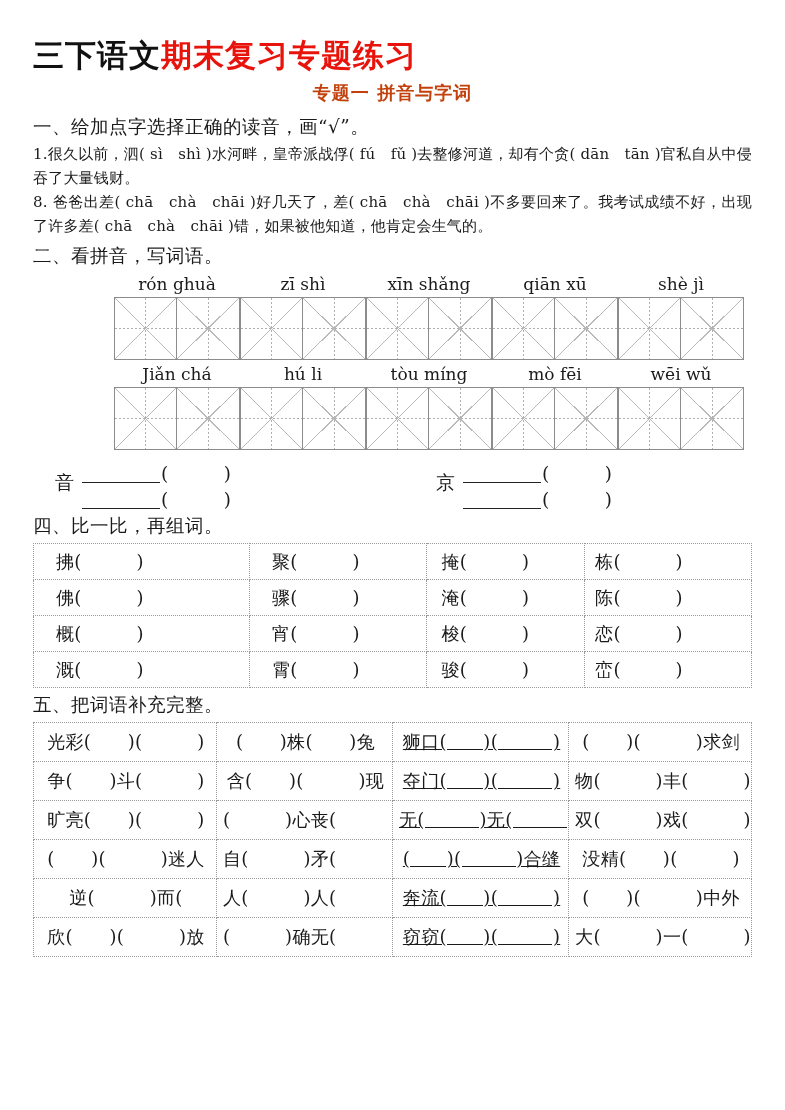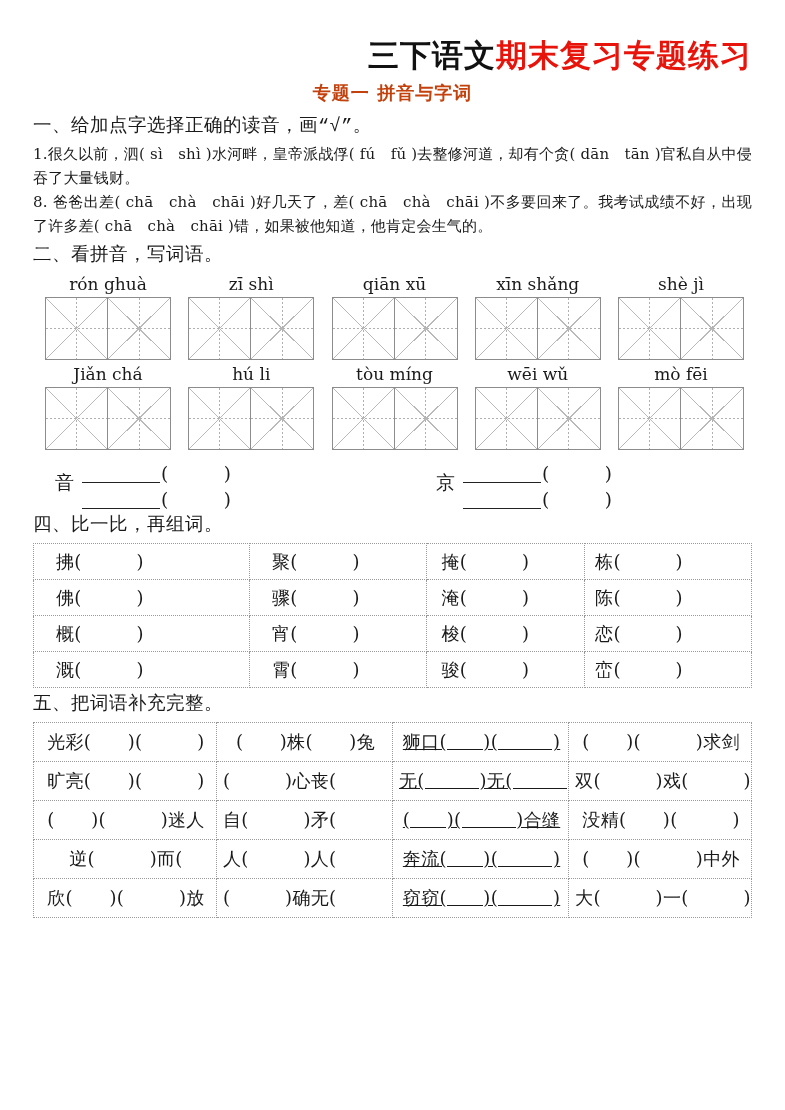--- a/index.html
+++ b/index.html
@@ -22,21 +22,21 @@
     box-sizing: border-box;
     position: relative;
   }
   .inner {
     padding: 30px 33px 0 33px;
     box-sizing: border-box;
   }
 
   
   .doc-title {
-    text-align: right;
+    text-align: left;
     font-size: 31px;
     font-weight: bold;
     letter-spacing: 1px;
     line-height: 1.25;
     margin: 6px 0 6px 0;
     white-space: nowrap;
   }
   .doc-title .black { color: #111111; }
   .doc-title .red { color: #e8140c; }
   .doc-subtitle {
@@ -47,37 +47,36 @@
     letter-spacing: 1px;
     margin: 0 0 8px 0;
   }
 
   
   .sec-heading {
     font-size: 18.5px;
     line-height: 1.52;
     margin: 3px 0 2px 0;
     letter-spacing: 0.5px;
-    font-family: Liberation Mono, monospace;
   }
   .para {
     font-size: 15px;
     line-height: 1.58;
     margin: 0 0 1px 0;
     text-align: justify;
     text-justify: inter-character;
     letter-spacing: 0.2px;
   }
   .py { font-family: "DejaVu Serif", "Liberation Serif", serif; }
 
   
   .gridsec { margin-top: 4px; }
   .grid-row {
     display: flex;
-    justify-content: space-between;
+    justify-content: flex-end;
     align-items: flex-end;
     margin-bottom: 4px;
     padding: 0 8px 0 12px;
     box-sizing: border-box;
   }
   .grid-item { text-align: center; }
   .grid-label {
     font-size: 17px;
     line-height: 1.25;
     margin-bottom: 2px;
@@ -207,34 +206,34 @@
           </div>
         </div>
         <div class="grid-item">
           <div class="grid-label py">zī shì</div>
           <div class="boxpair">
             <div class="mzg"></div>
             <div class="mzg"></div>
           </div>
         </div>
         <div class="grid-item">
+          <div class="grid-label py">xīn shǎng</div>
+          <div class="boxpair">
+            <div class="mzg"></div>
+            <div class="mzg"></div>
+          </div>
+        </div>
+        <div class="grid-item">
           <div class="grid-label py">qiān xū</div>
           <div class="boxpair">
             <div class="mzg"></div>
             <div class="mzg"></div>
           </div>
         </div>
         <div class="grid-item">
-          <div class="grid-label py">xīn shǎng</div>
-          <div class="boxpair">
-            <div class="mzg"></div>
-            <div class="mzg"></div>
-          </div>
-        </div>
-        <div class="grid-item">
           <div class="grid-label py">shè jì</div>
           <div class="boxpair">
             <div class="mzg"></div>
             <div class="mzg"></div>
           </div>
         </div>
       </div>
 
       <div class="grid-row">
         <div class="grid-item">
@@ -252,28 +251,28 @@
           </div>
         </div>
         <div class="grid-item">
           <div class="grid-label py">tòu míng</div>
           <div class="boxpair">
             <div class="mzg"></div>
             <div class="mzg"></div>
           </div>
         </div>
         <div class="grid-item">
+          <div class="grid-label py">mò fēi</div>
+          <div class="boxpair">
+            <div class="mzg"></div>
+            <div class="mzg"></div>
+          </div>
+        </div>
+        <div class="grid-item">
           <div class="grid-label py">wēi wǔ</div>
-          <div class="boxpair">
-            <div class="mzg"></div>
-            <div class="mzg"></div>
-          </div>
-        </div>
-        <div class="grid-item">
-          <div class="grid-label py">mò fēi</div>
           <div class="boxpair">
             <div class="mzg"></div>
             <div class="mzg"></div>
           </div>
         </div>
       </div>
 
     </div>
 
     <div class="radsec">
@@ -338,20 +337,26 @@
     <div class="sec-heading">五、把词语补充完整。</div>
     <table class="tbl t5">
       <tbody>
         <tr>
           <td>光彩(　　)(　　　)</td>
           <td>(　　)株(　　)兔</td>
           <td>狮口(　　)(　　　)</td>
           <td>(　　)(　　　)求剑</td>
         </tr>
         <tr>
+          <td>争(　　)斗(　　　)</td>
+          <td>含(　　)(　　　)现</td>
+          <td>夺门(　　)(　　　)</td>
+          <td>物(　　　)丰(　　　)</td>
+        </tr>
+        <tr>
           <td>旷亮(　　)(　　　)</td>
           <td>(　　　)心丧(　　　)</td>
           <td>无(　　　)无(　　　)</td>
           <td>双(　　　)戏(　　　)</td>
         </tr>
         <tr>
           <td>(　　)(　　　)迷人</td>
           <td>自(　　　)矛(　　　)</td>
           <td>(　　)(　　　)合缝</td>
           <td>没精(　　)(　　　)</td>

